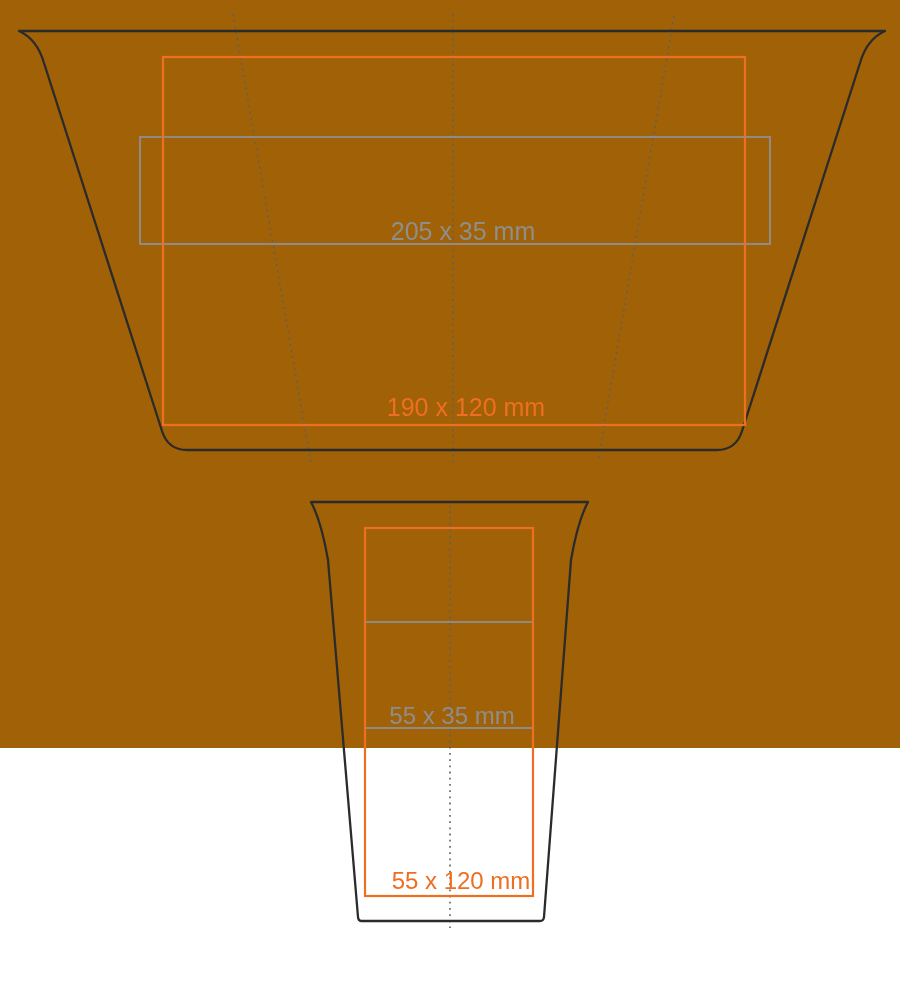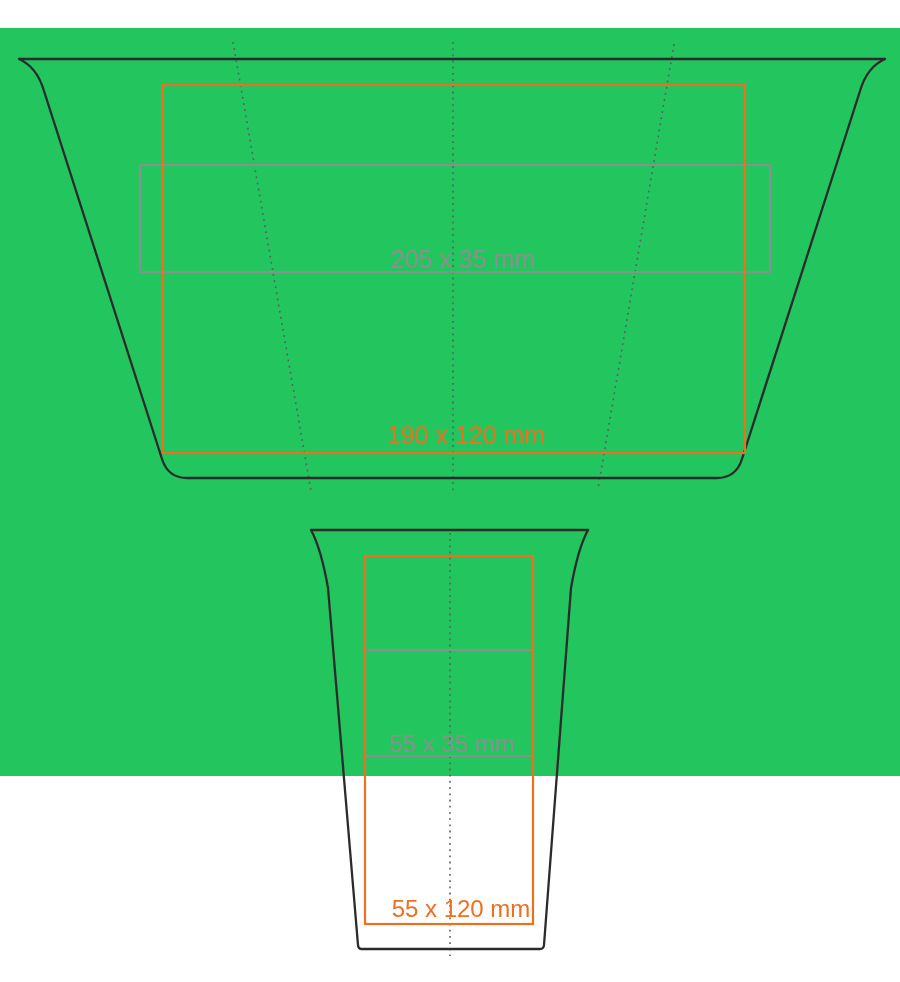--- a/index.html
+++ b/index.html
@@ -7,22 +7,21 @@
     padding: 0;
     width: 900px;
     height: 982px;
     background: #ffffff;
     overflow: hidden;
   }
   .stage {
     position: relative;
     width: 900px;
     height: 748px;
-    background: #22c55e;
-    margin-top: 28px;
+    background: #a16207;
   }
   svg {
     display: block;
   }
   .dim-label {
     font-family: "Liberation Sans", "DejaVu Sans", sans-serif;
     font-weight: 400;
   }
   .label-lg { font-size: 25px; }
   .label-md { font-size: 24px; }

